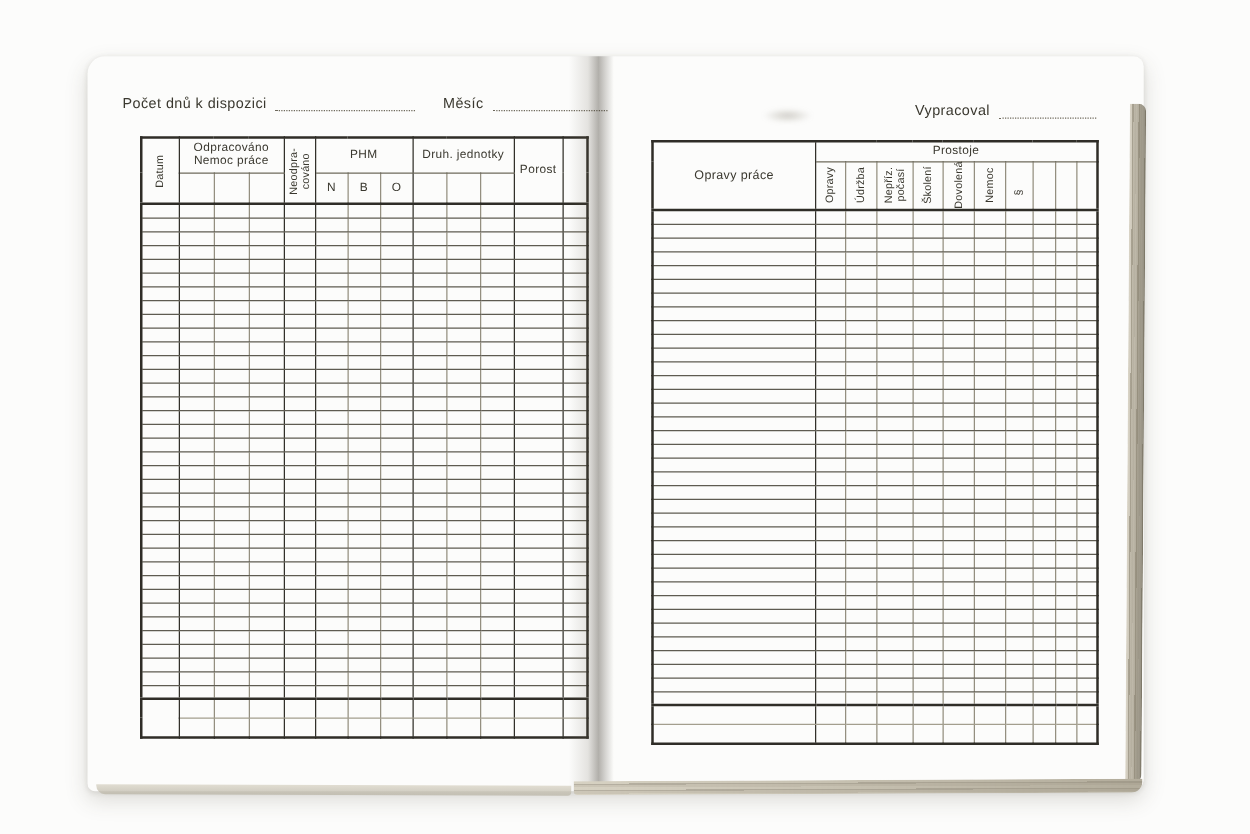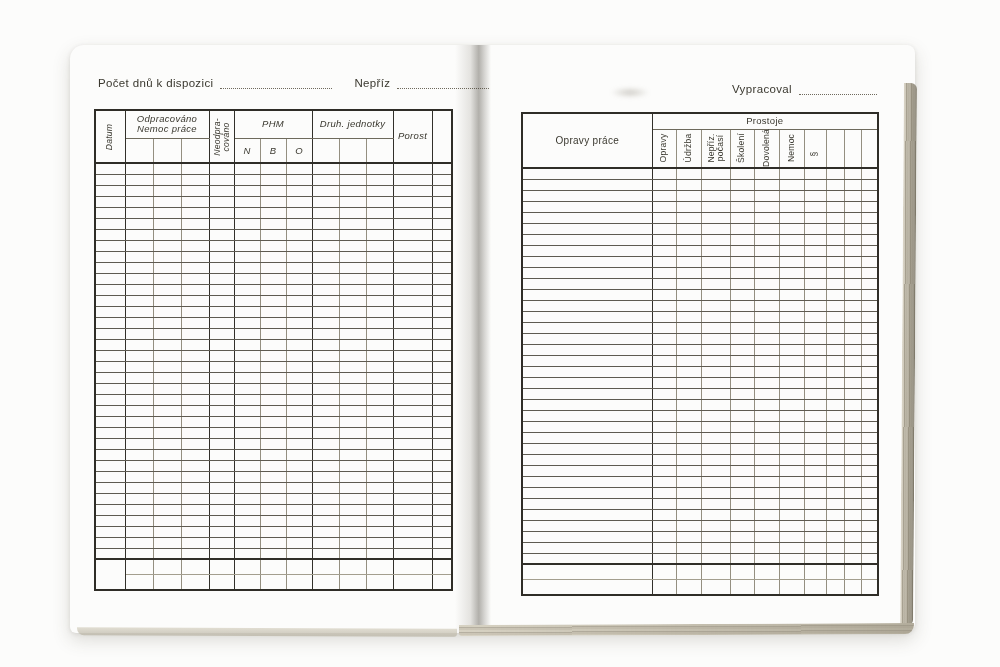--- a/index.html
+++ b/index.html
@@ -64,21 +64,21 @@
   .field-row{position:absolute;display:flex;align-items:flex-end;font-size:11.5px;letter-spacing:.35px;white-space:nowrap;}
   .fl-left{left:28px;top:32px;}
   .fr-right{right:38px;top:38px;}
   .dots{display:inline-block;height:11px;border-bottom:1.4px dotted #6e695c;margin-left:7px;}
   .dots.w1{width:112px;}
   .dots.w2{width:92px;margin-right:0;}
   .dots.w3{width:78px;}
   .fgap{display:inline-block;width:22px;}
 
   table.ft{border-collapse:collapse;table-layout:fixed;border:2px solid #2f2d27;position:absolute;}
-  .lt{left:24px;top:64px;width:357px;font-style:italic;}
+  .lt{left:42px;top:64px;width:357px;}
   .rt{left:46px;top:67px;width:356px;}
   table.ft th, table.ft td{padding:0;font-weight:normal;}
   table.ft thead{border-bottom:2px solid #2f2d27;}
   .hr2{border-right:1.8px solid #32302a;}
   .lr{border-right:1px solid #948f80;}
   tbody td{border-bottom:1px solid #5e5b51;}
   tr.h1{height:28px;} tr.h2{height:25px;}
   tr.hp{height:16px;} tr.hl{height:39px;}
   tbody tr.gr{height:11px;}
   tr.f1{height:15px;} tr.f2{height:16px;}
@@ -104,21 +104,21 @@
 <body>
 
 <div class="scene">
   <div class="book">
 
     <div class="page page-left">
       <div class="field-row fl-left">
         <span>Počet dnů k dispozici</span>
         <span class="dots w1"></span>
         <span class="fgap"></span>
-        <span>Nepříz</span>
+        <span>Měsíc</span>
         <span class="dots w2"></span>
       </div>
 
       <table class="ft lt">
         <colgroup>
           <col style="width:30px">
             <col style="width:28px">
             <col style="width:28px">
             <col style="width:28px">
           <col style="width:25px">

